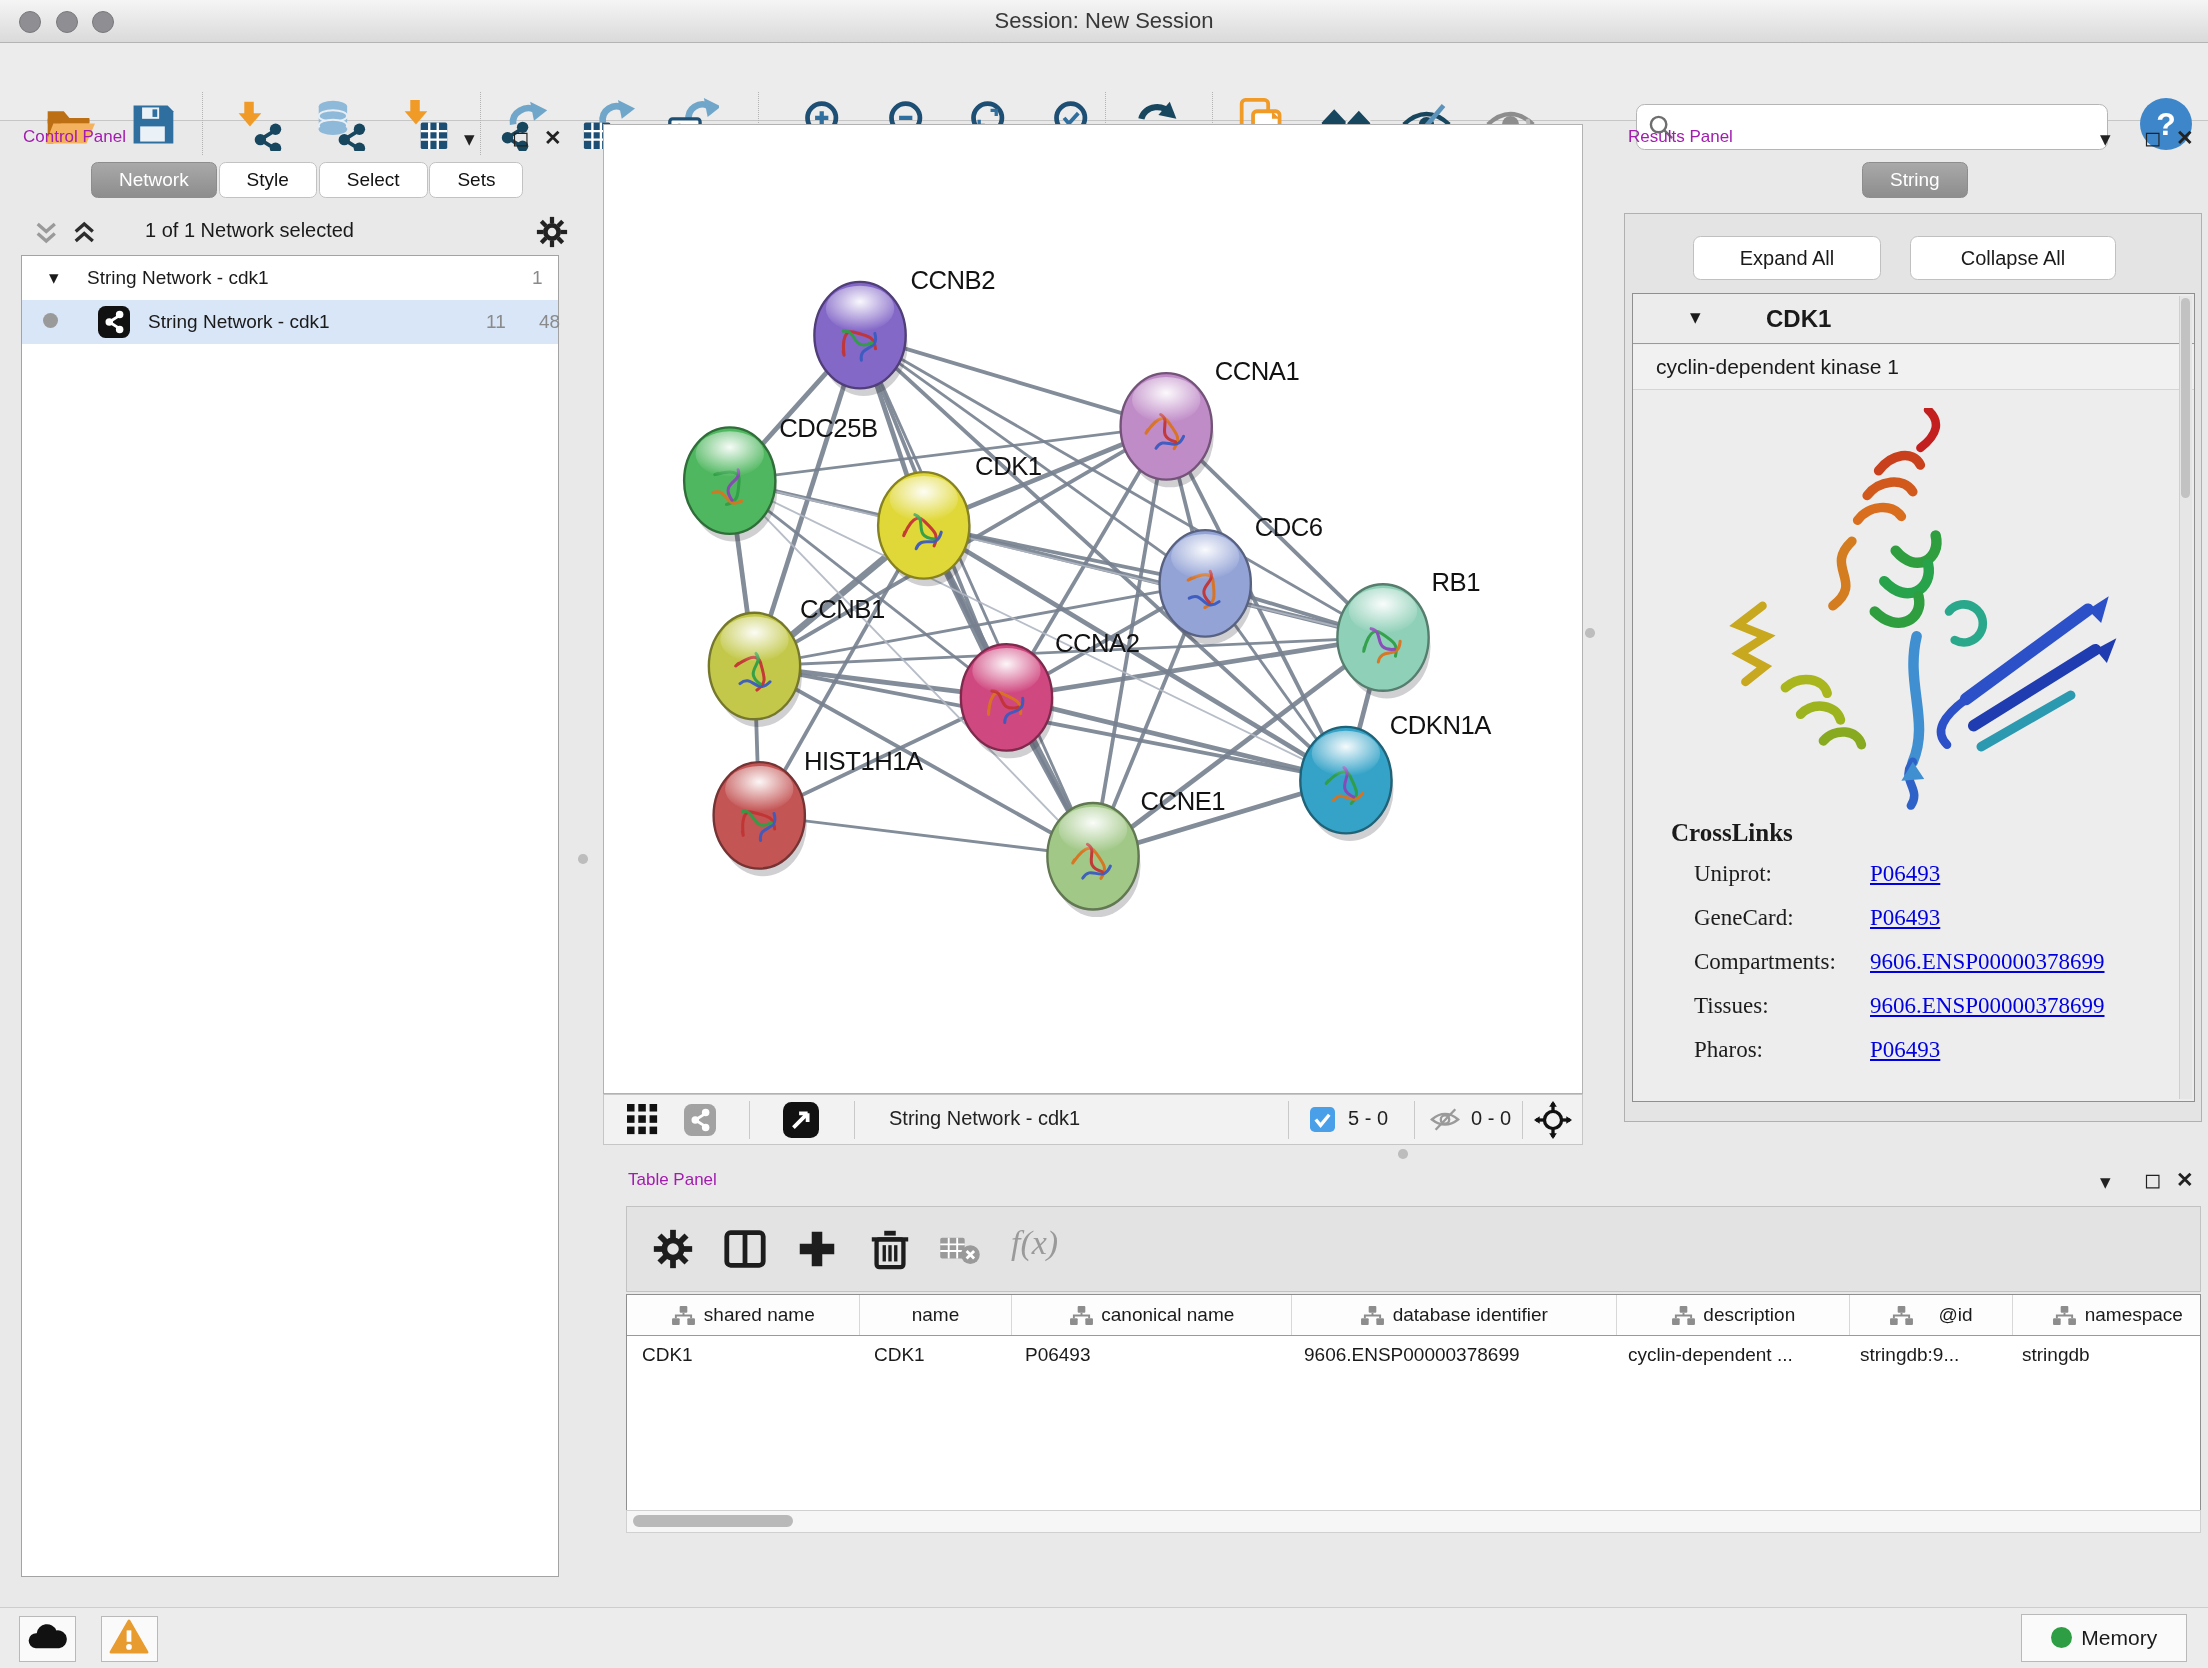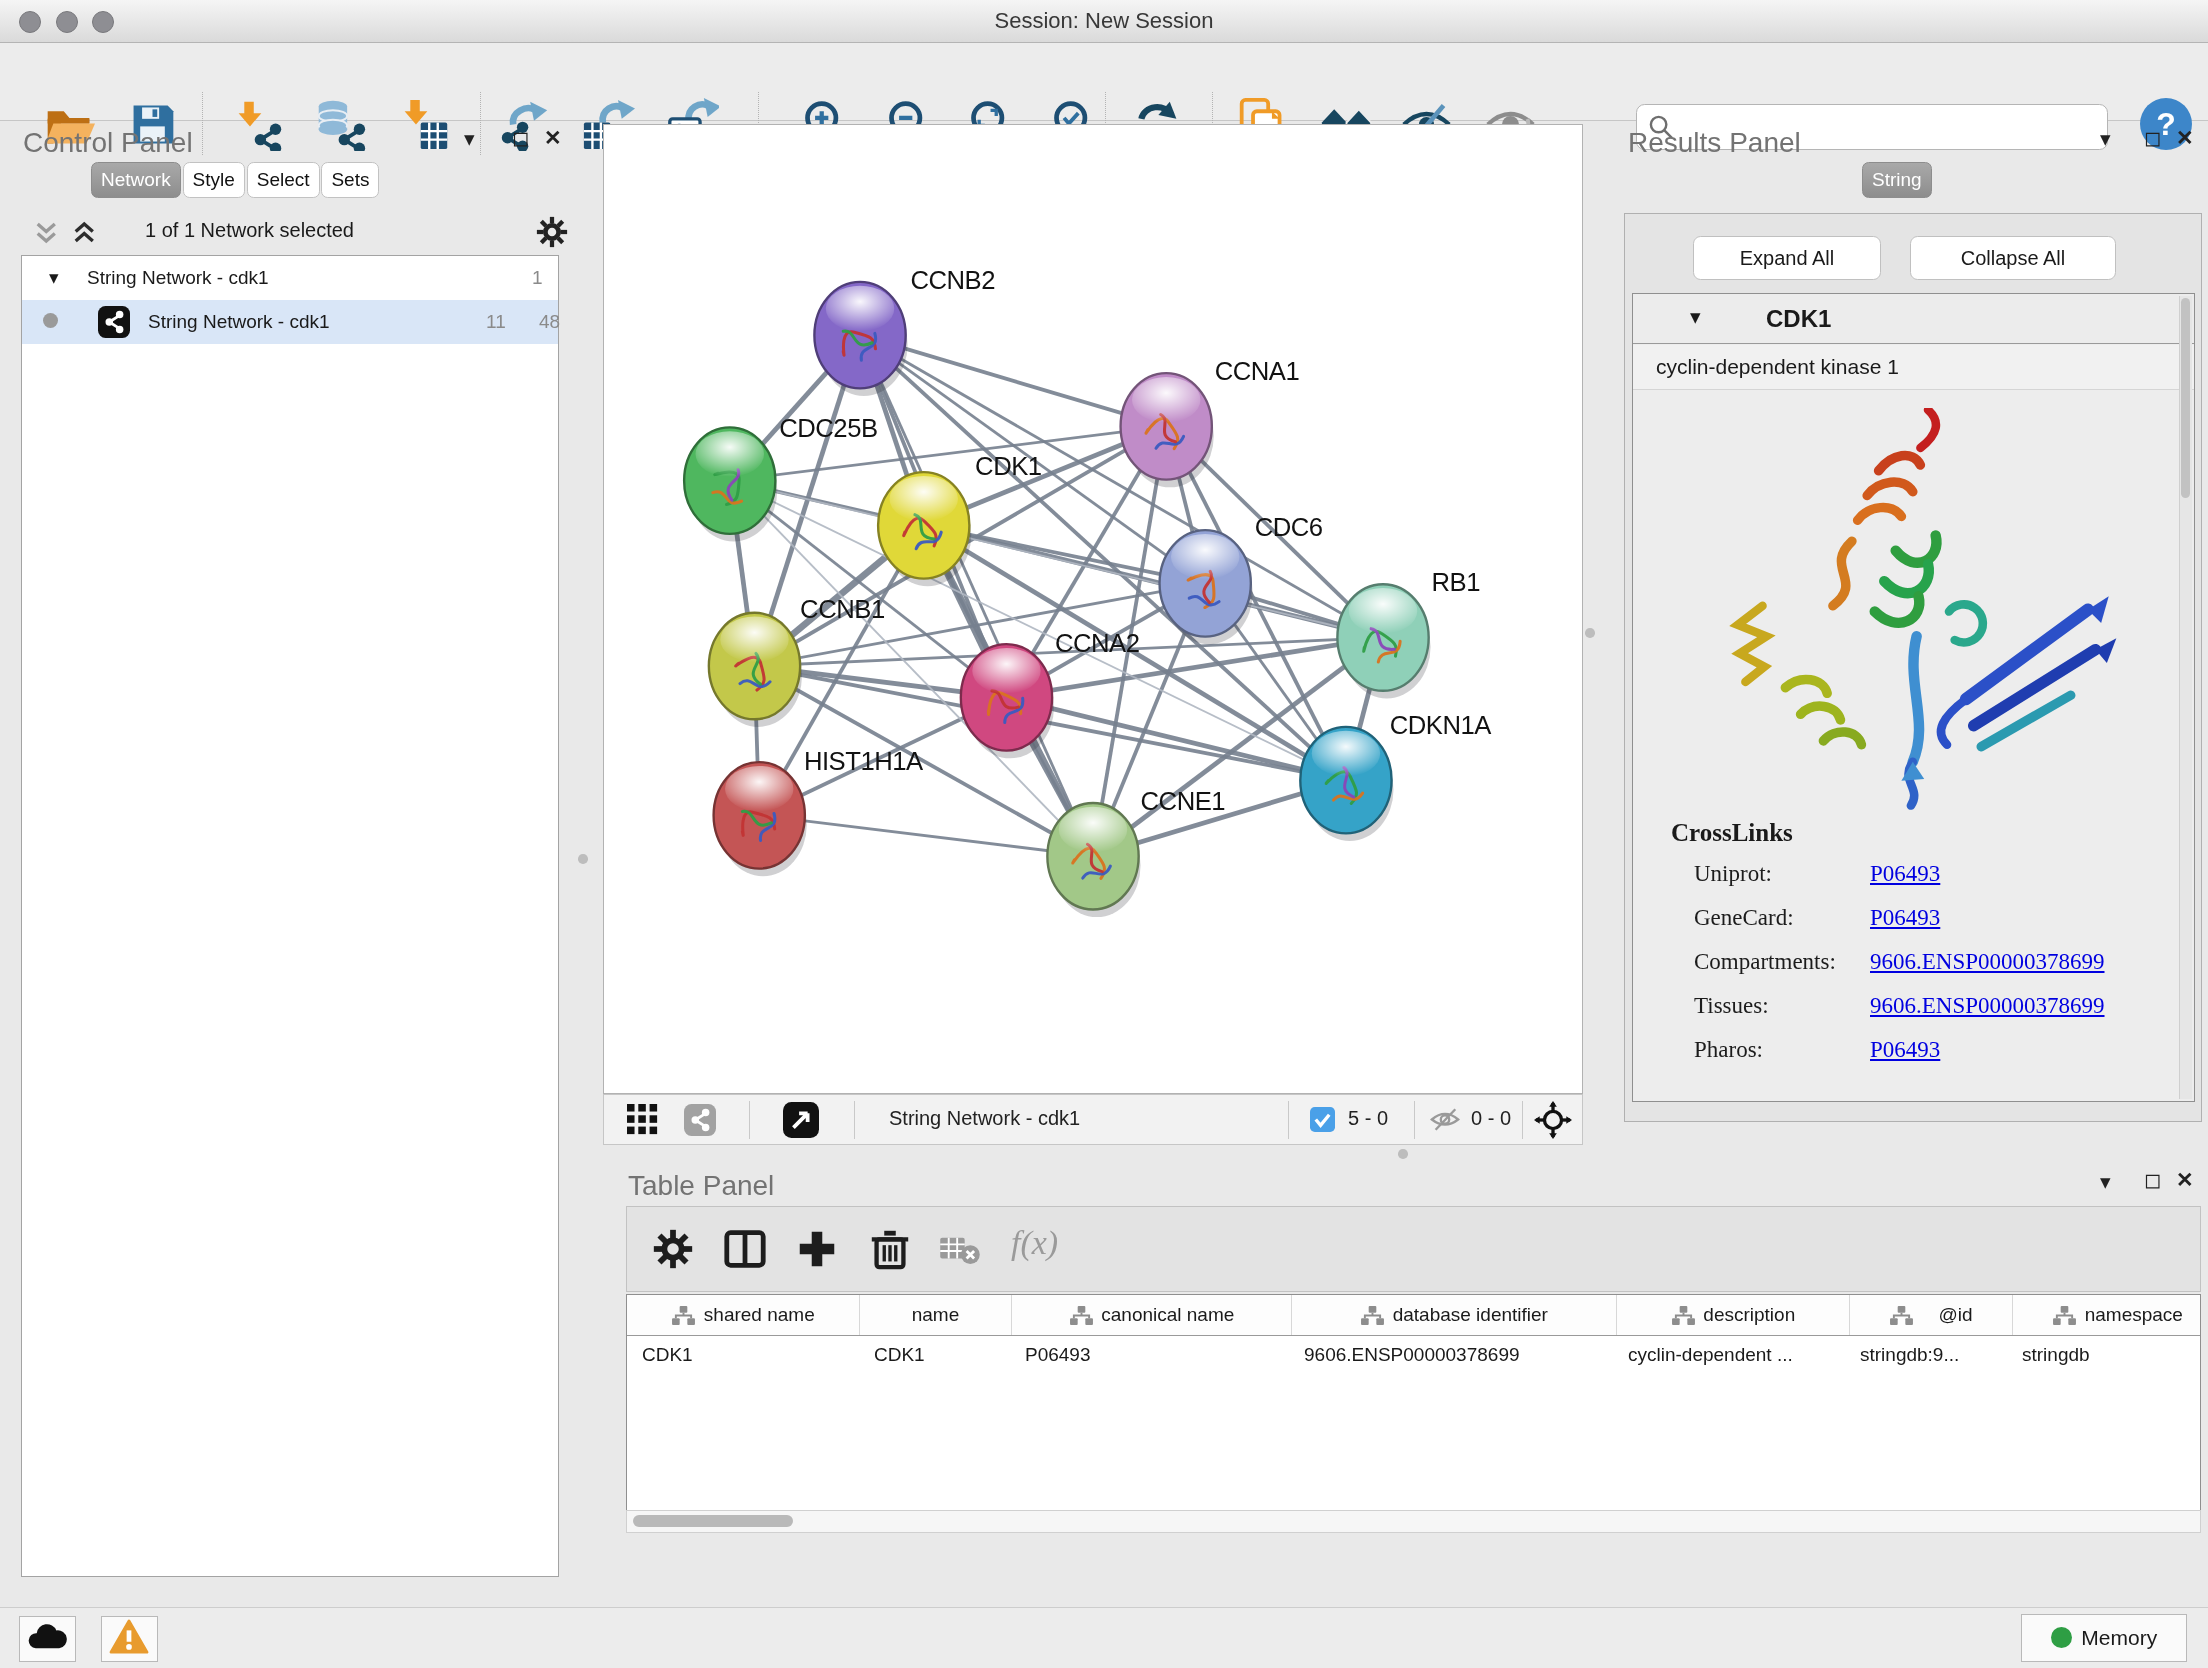--- a/index.html
+++ b/index.html
@@ -19,23 +19,23 @@
   .tbtn{position:absolute;top:55px;width:53px;height:53px;cursor:default;}
   .tsep{position:absolute;top:49px;height:63px;border-left:1.9px dotted #b3b3b3;}
   .searchbox{position:absolute;left:1636px;top:61px;width:470px;height:44px;
     background:#fff;border:1.9px solid #b5b5b5;border-radius:8.6px;}
   .searchbox svg{position:absolute;left:11.4px;top:8.6px;}
   .searchbox input{position:absolute;left:44px;top:3.8px;width:409px;height:32px;
     border:none;outline:none;font-size:19px;background:transparent;}
   .helpbtn{position:absolute;left:2140px;top:55px;width:52px;height:52px;border-radius:50%;
     background:#3d86c9;color:#fff;font-size:32px;font-weight:bold;text-align:center;line-height:52px;}
   
-  .ptitle{font-size:28px;color:#737373;}
+  .ptitle{font-size:17px;color:#a21caf;}
   .pctrl{position:absolute;font-size:21px;color:#222;}
-  .tab{display:inline-block;height:34px;line-height:34px;padding:0 9px;font-size:19px;
+  .tab{display:inline-block;height:34px;line-height:34px;padding:0 27px;font-size:19px;
     background:#fff;border:1px solid #c2c2c2;border-radius:6.7px;color:#111;margin-right:1.9px;}
   .tab.active{background:linear-gradient(#a9a9a9,#8d8d8d);color:#fff;border-color:#8d8d8d;}
   
   .cp-box{left:21px;top:255px;width:536px;height:1320px;background:#fff;border:1px solid #a3a3a3;}
   .cp-toolrow{left:21px;top:211px;width:536px;height:44px;}
   .net-row1{position:relative;height:44px;font-size:19px;}
   .net-row2{position:relative;height:44px;background:#d9e6f7;font-size:19px;}
   .gray{color:#8a8a8a;}
   
   .canvas{left:603px;top:124px;width:978px;height:968px;background:#fff;border:1px solid #b2b2b2;}

